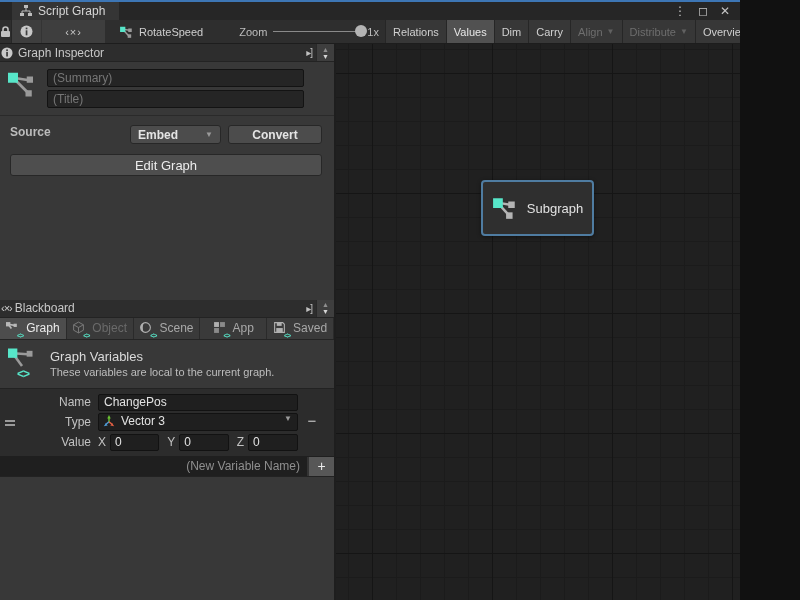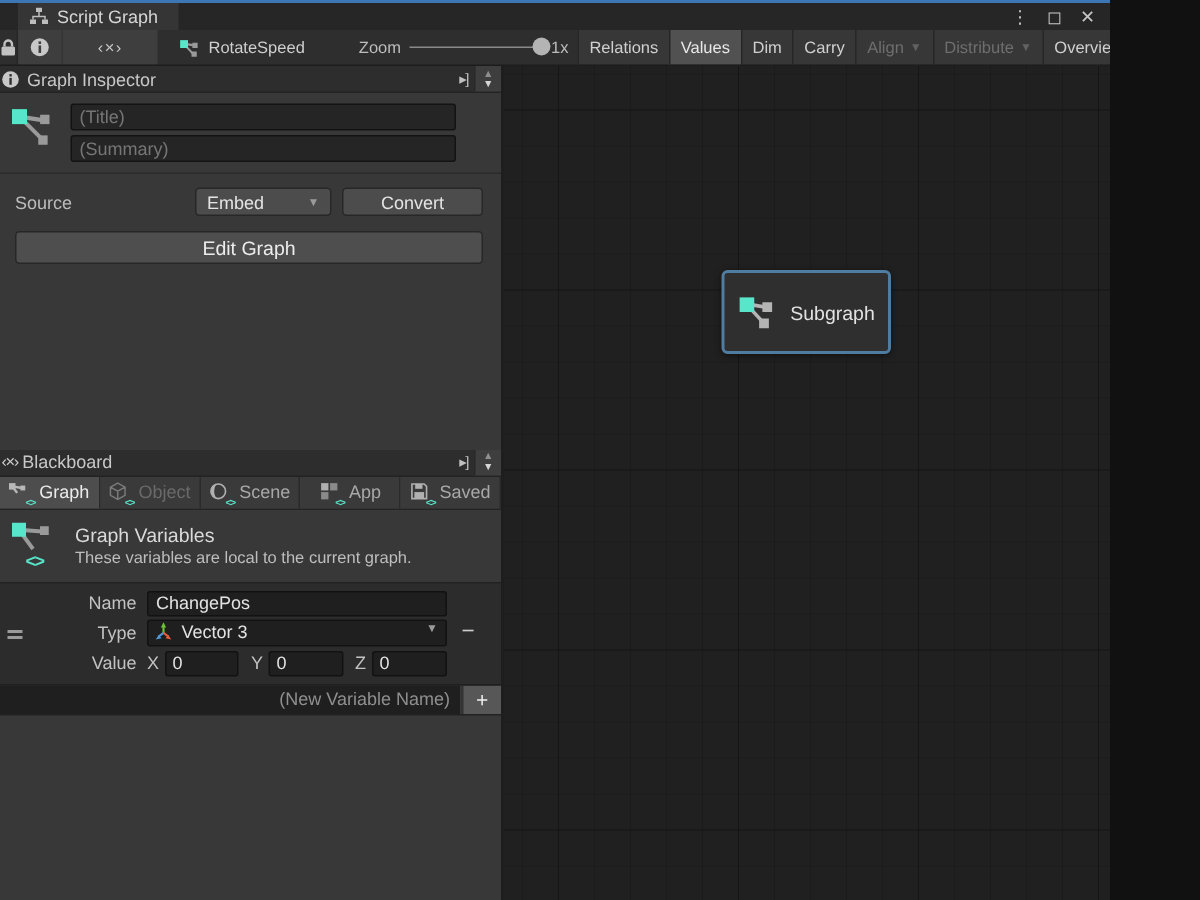--- a/index.html
+++ b/index.html
@@ -43,21 +43,21 @@
   .scrollbox .up { font-size:7px; color:#8f8f8f; }
   .scrollbox .down { font-size:7px; color:#d6d6d6; }
 
   .inspect-meta { display:flex; gap:9px; padding:7px 6px 5px 8px; flex-shrink:0; }
   .fields { flex:1; display:flex; flex-direction:column; gap:3px; padding-right:24px; }
   input.field { height:18px; background:#252525; border:1px solid #131313; border-radius:2px; color:#dcdcdc; font-size:12px; padding:0 5px; font-family:"Liberation Sans",sans-serif; outline:none; }
   input.field::placeholder { color:#767676; }
 
   .sep { height:1px; background:#2a2a2a; flex-shrink:0; margin-top:2px; }
 
-  .source-row { display:flex; align-items:center; padding:9px 12px 2px 10px; flex-shrink:0; }
+  .source-row { display:flex; align-items:flex-start; padding:9px 12px 2px 10px; flex-shrink:0;font-weight:bold; }
   .source-label { width:120px; color:#bcbcbc; font-size:12px; }
   .dropdown { flex:1; height:19px; background:#4c4c4c; border:1px solid #272727; border-radius:3px; display:flex; align-items:center; justify-content:space-between; padding:0 7px; color:#e4e4e4; font-size:12px; }
   .convert-btn { width:94px; height:19px; margin-left:7px; background:#4c4c4c; border:1px solid #272727; border-radius:3px; display:flex; align-items:center; justify-content:center; color:#e4e4e4; font-size:12px; }
   .editgraph-btn { margin:8px 12px 0 10px; height:22px; background:#4e4e4e; border:1px solid #272727; border-radius:3px; display:flex; align-items:center; justify-content:center; color:#ececec; font-size:13px; flex-shrink:0; }
 
   .flex-spacer { flex:1; }
 
   .bb-tabs { height:22px; display:flex; border-bottom:1px solid #242424; background:#343434; flex-shrink:0; }
   .bb-tab { flex:1; display:flex; align-items:center; justify-content:center; gap:5px; font-size:12px; color:#a8a8a8; background:#3a3a3a; border-right:1px solid #2a2a2a; }
   .bb-tab.active { background:#4d4d4d; color:#ebebeb; }
@@ -214,22 +214,22 @@
 
       <div class="inspect-meta">
         <svg width="30" height="30" viewBox="0 0 24 24">
           <line x1="4" y1="7" x2="17" y2="9" stroke="#9a9a9a" stroke-width="2.2"></line>
           <line x1="4" y1="7" x2="16" y2="19" stroke="#9a9a9a" stroke-width="2.2"></line>
           <rect x="0" y="3" width="8" height="8" fill="#57e6c9"></rect>
           <rect x="15" y="6" width="5" height="5" fill="#9a9a9a"></rect>
           <rect x="14" y="17" width="5" height="5" fill="#9a9a9a"></rect>
         </svg>
         <div class="fields">
+          <input class="field" placeholder="(Summary)" style="">
           <input class="field" placeholder="(Title)" style="">
-          <input class="field" placeholder="(Summary)" style="">
         </div>
       </div>
 
       <div class="sep"></div>
 
       <div class="source-row">
         <span class="source-label">Source</span>
         <div class="dropdown">
           <span>Embed</span>
           <span class="dd-arrow">▼</span>

